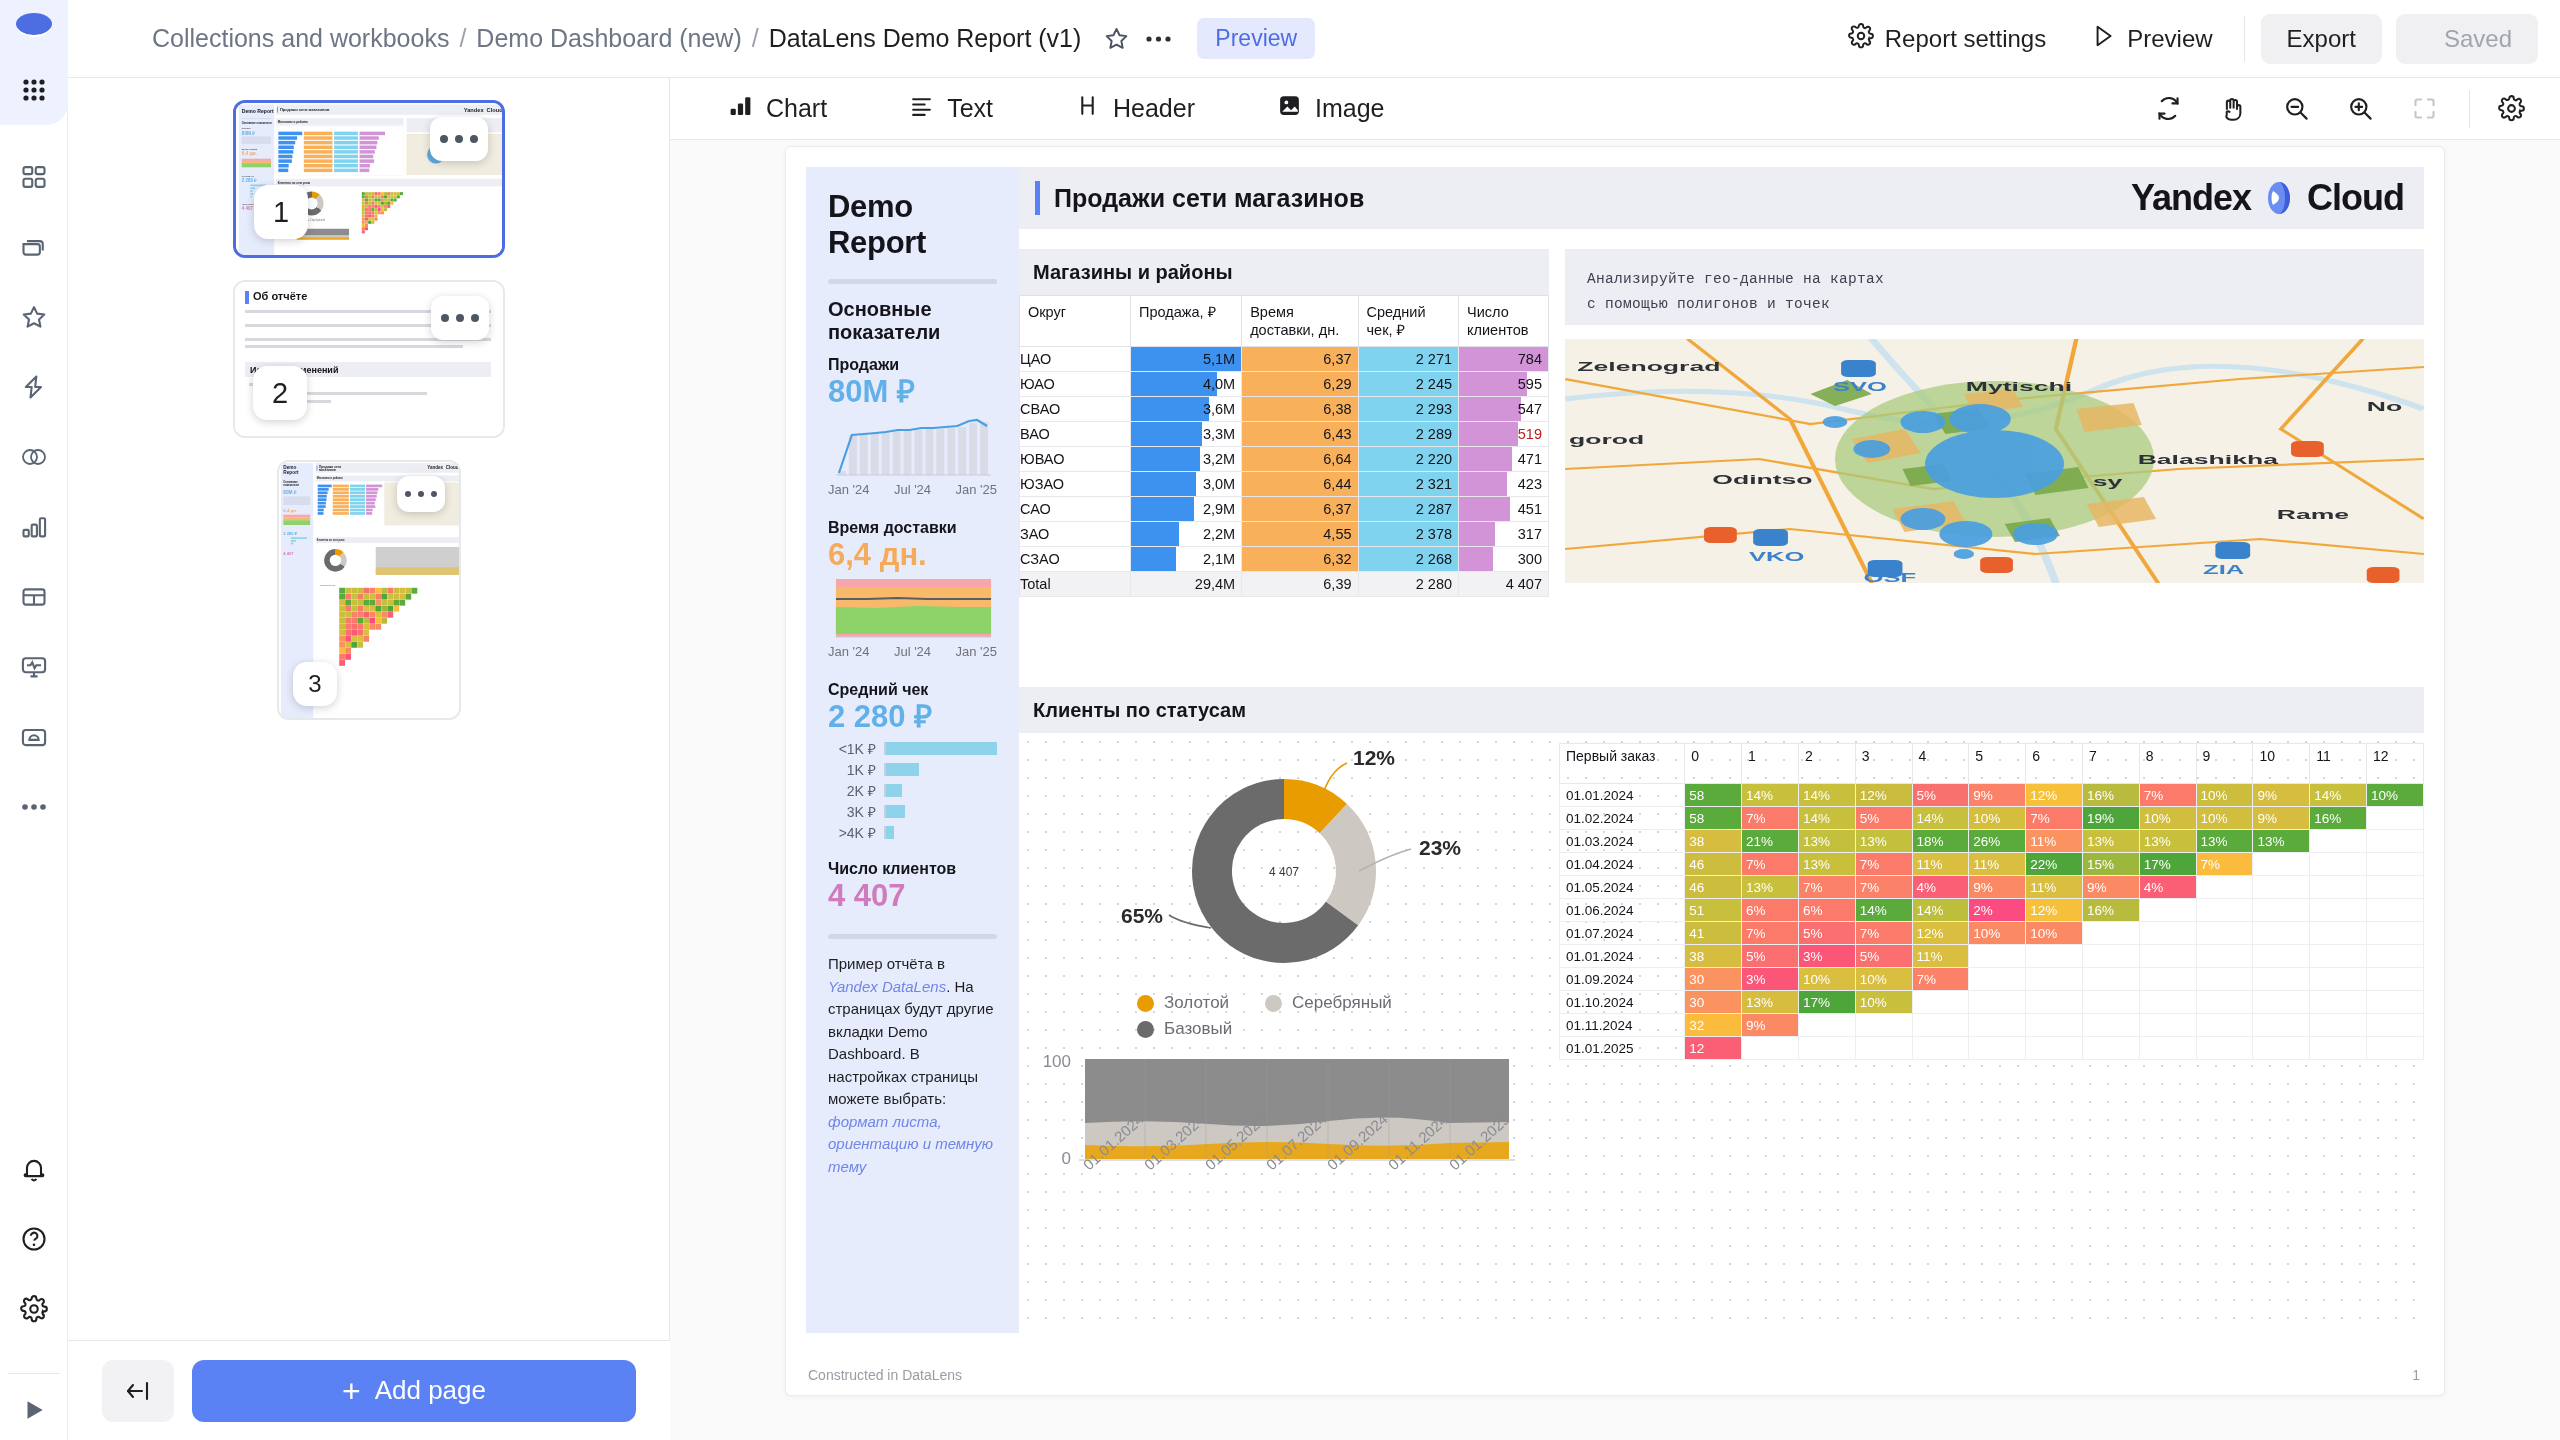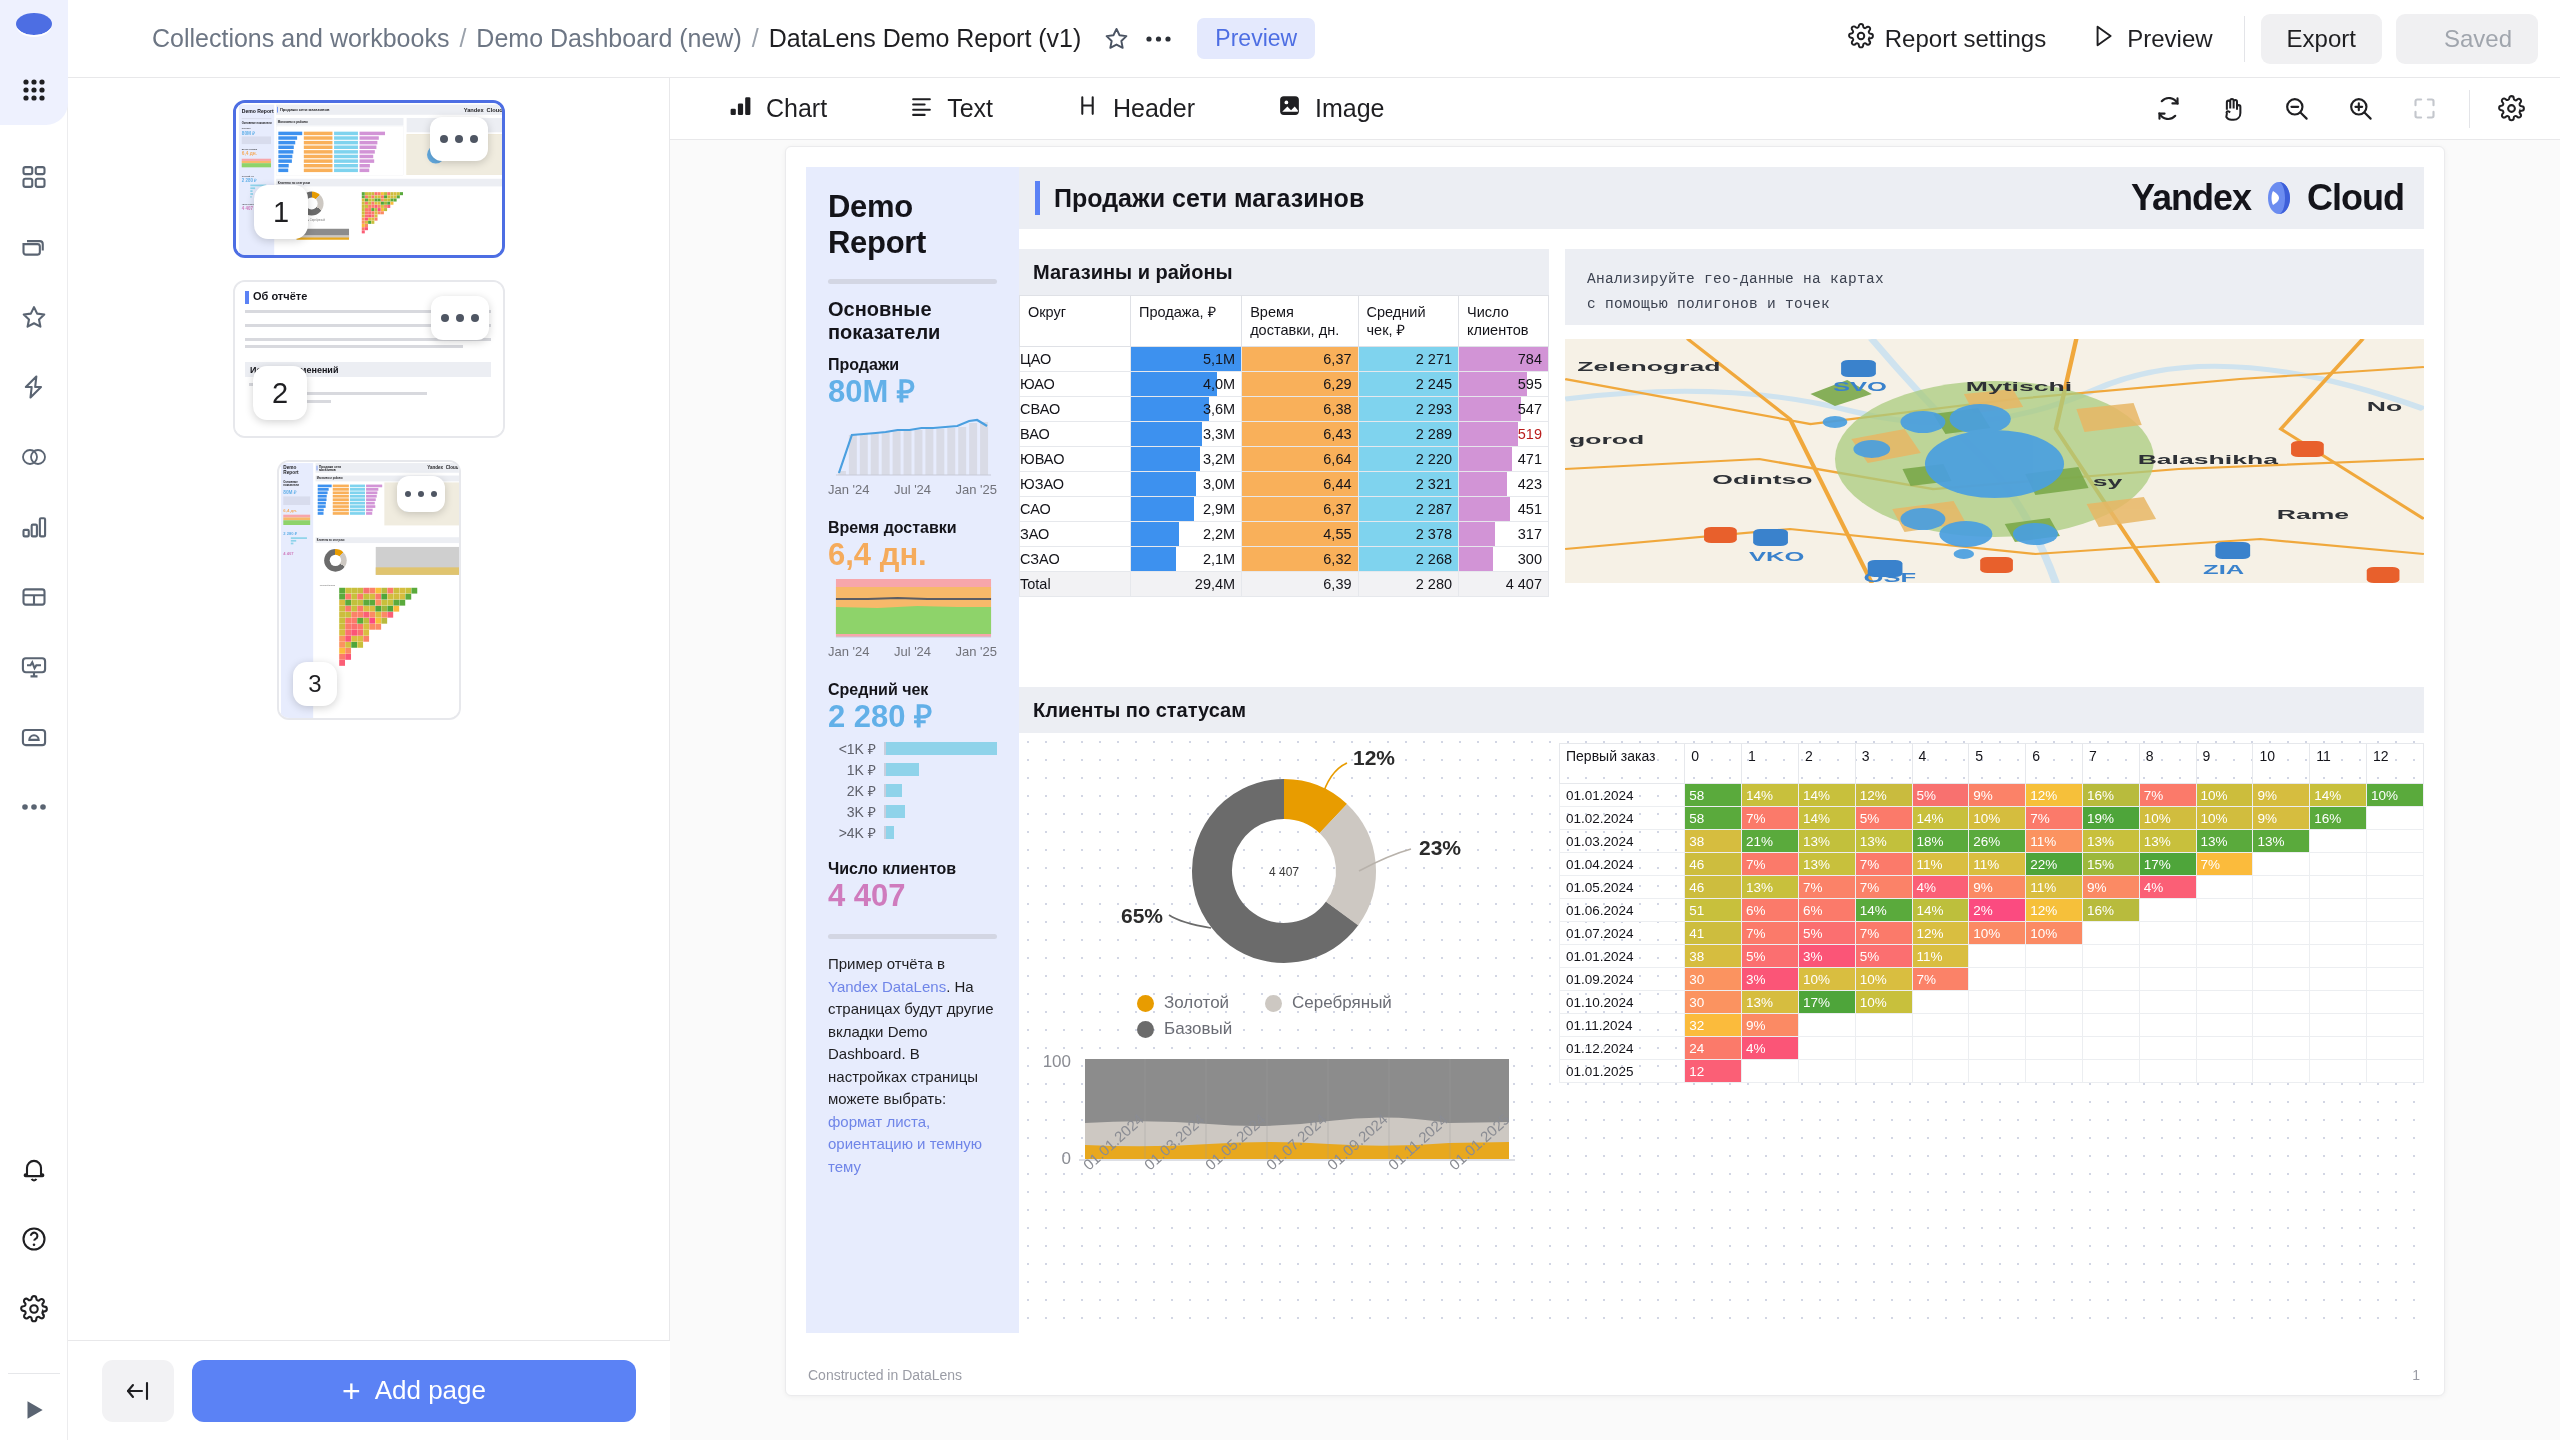--- a/index.html
+++ b/index.html
@@ -150,21 +150,21 @@
   .kpi-val.orange { color: #f5ab5c; }
   .kpi-val.pink { color: #cf7bbd; }
   .axisrow { display: flex; justify-content: space-between; font-size: 13px; color: #71727a; margin-top: 3px; }
   .mini { position: relative; width: 100%; }
   .legend-bars { margin-top: 6px; }
   .lb-row { display: flex; align-items: center; height: 18px; margin-bottom: 3px; }
   .lb-lab { width: 56px; text-align: right; font-size: 14px; color: #5e606a; padding-right: 8px; }
   .lb-track { flex: 1; height: 13px; position: relative; border-left: 2px solid #c9cedd; }
   .lb-fill { height: 13px; background: #8fd3ea; }
   .body-txt { font-size: 15px; line-height: 1.5; color: #1f1f22; }
-  .lnk { color: #6f85e8; }
+  .lnk { color: #6f85e8; font-style: italic; }
   #constructed {
     position: absolute; left: 22px; bottom: 12px; font-size: 14px; color: #9a9ca5;
   }
   #pagenum { position: absolute; right: 24px; bottom: 12px; font-size: 14px; color: #9a9ca5; }
 
   
   #rep-right { position: absolute; left: 233px; top: 20px; right: 20px; height: 1166px; }
   #rep-header {
     position: relative; height: 62px; background: #eceef3; display: flex; align-items: center;
     padding-left: 16px;
@@ -1535,36 +1535,20 @@
                     <td class="empty"></td>
                     <td class="empty"></td>
                     <td class="empty"></td>
                     <td class="empty"></td>
                     <td class="empty"></td>
                     <td class="empty"></td>
                     <td class="empty"></td>
                     <td class="empty"></td>
                   </tr>
                   <tr>
-                    <td class="d">01.12.2024</td>
-                    <td style="background: rgb(251, 122, 106);">24</td>
-                    <td style="background: rgb(251, 85, 119);">4%</td>
-                    <td class="empty"></td>
-                    <td class="empty"></td>
-                    <td class="empty"></td>
-                    <td class="empty"></td>
-                    <td class="empty"></td>
-                    <td class="empty"></td>
-                    <td class="empty"></td>
-                    <td class="empty"></td>
-                    <td class="empty"></td>
-                    <td class="empty"></td>
-                    <td class="empty"></td>
-                  </tr>
-                  <tr>
                     <td class="d">01.01.2025</td>
                     <td style="background: rgb(251, 95, 118);">12</td>
                     <td class="empty"></td>
                     <td class="empty"></td>
                     <td class="empty"></td>
                     <td class="empty"></td>
                     <td class="empty"></td>
                     <td class="empty"></td>
                     <td class="empty"></td>
                     <td class="empty"></td>

